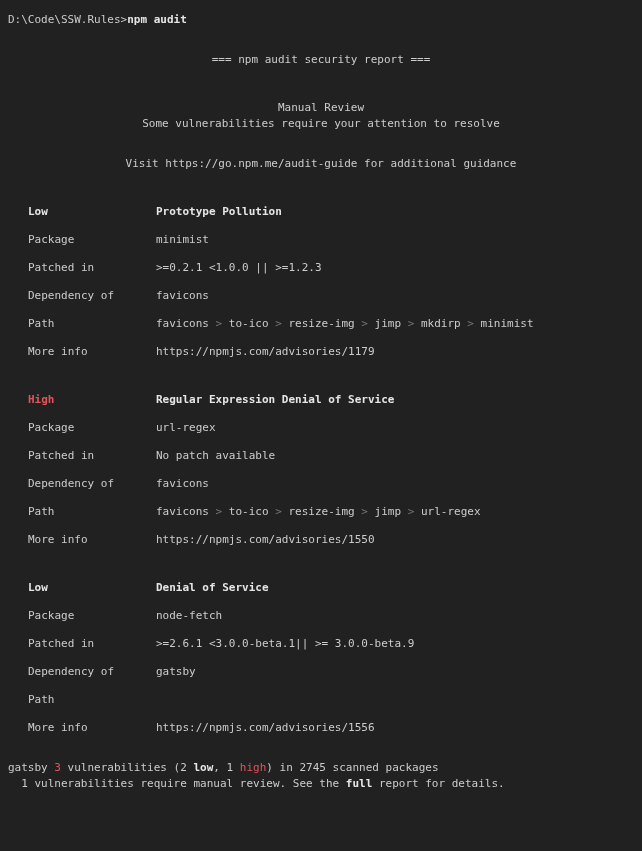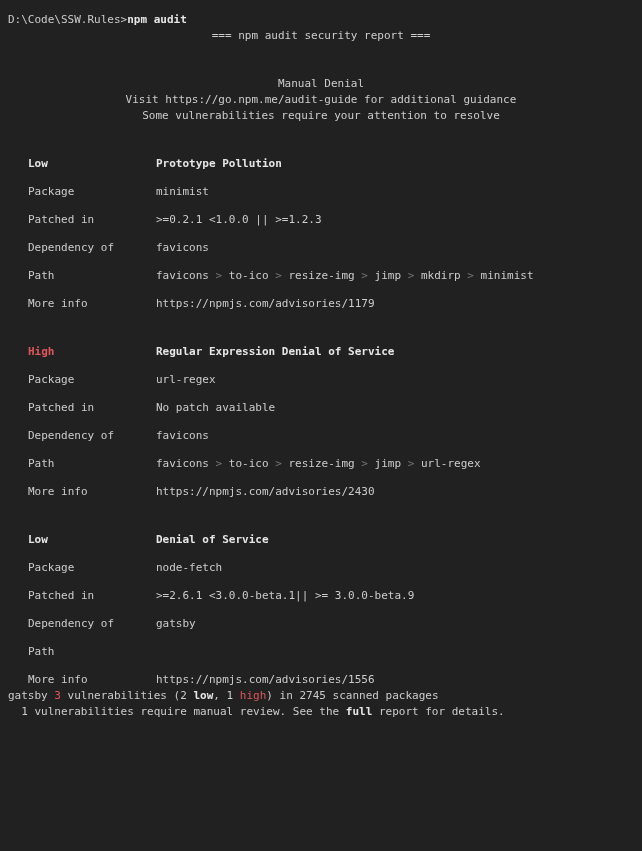--- a/index.html
+++ b/index.html
@@ -18,21 +18,21 @@
     font-size: 11px;
     line-height: 16px;
     color: #cccccc;
     overflow: hidden;
   }
   .line {
     min-height: 16px;
     white-space: pre;
   }
   .center { text-align: center; }
-  .mt-16 { margin-top: 0; }
+  .mt-16 { margin-top: 24px; }
   .mt-32 { margin-top: 32px; }
   .bold {
     font-weight: bold;
     color: #e6e6e6;
   }
   .red { color: #de565c; }
   .sep { color: #757575; }
   .vuln { margin-top: 32px; }
   .vrow {
     display: flex;
@@ -59,24 +59,24 @@
 </style>
 </head>
 <body>
 
 <div class="terminal">
 
   <div class="line"><span>D:\Code\SSW.Rules&gt;</span><span class="bold">npm audit</span></div>
 
   <div class="line center mt-16">=== npm audit security report ===</div>
 
-  <div class="line center mt-32">Manual Denial</div>
+  <div class="line center mt-32">Manual Review</div>
+  <div class="line center">Some vulnerabilities require your attention to resolve</div>
+
   <div class="line center mt-16"><span>Visit </span><span class="link">https://go.npm.me/audit-guide</span><span> for additional guidance</span></div>
-
-  <div class="line center">Some vulnerabilities require your attention to resolve</div>
 
   <div class="vuln">
     <div class="vrow">
       <span class="lbl severity" data-level="low">Low</span>
       <span class="val bold">Prototype Pollution</span>
     </div>
     <div class="vrow">
       <span class="lbl">Package</span>
       <span class="val">minimist</span>
     </div>
@@ -114,21 +114,21 @@
     <div class="vrow">
       <span class="lbl">Dependency of</span>
       <span class="val">favicons</span>
     </div>
     <div class="vrow">
       <span class="lbl">Path</span>
       <span class="val">favicons<span class="sep"> &gt; </span>to-ico<span class="sep"> &gt; </span>resize-img<span class="sep"> &gt; </span>jimp<span class="sep"> &gt; </span>url-regex</span>
     </div>
     <div class="vrow">
       <span class="lbl">More info</span>
-      <span class="val"><span class="link">https://npmjs.com/advisories/2430</span></span>
+      <span class="val"><span class="link">https://npmjs.com/advisories/1550</span></span>
     </div>
   </div>
 
   <div class="vuln">
     <div class="vrow">
       <span class="lbl severity" data-level="low">Low</span>
       <span class="val bold">Denial of Service</span>
     </div>
     <div class="vrow">
       <span class="lbl">Package</span>

